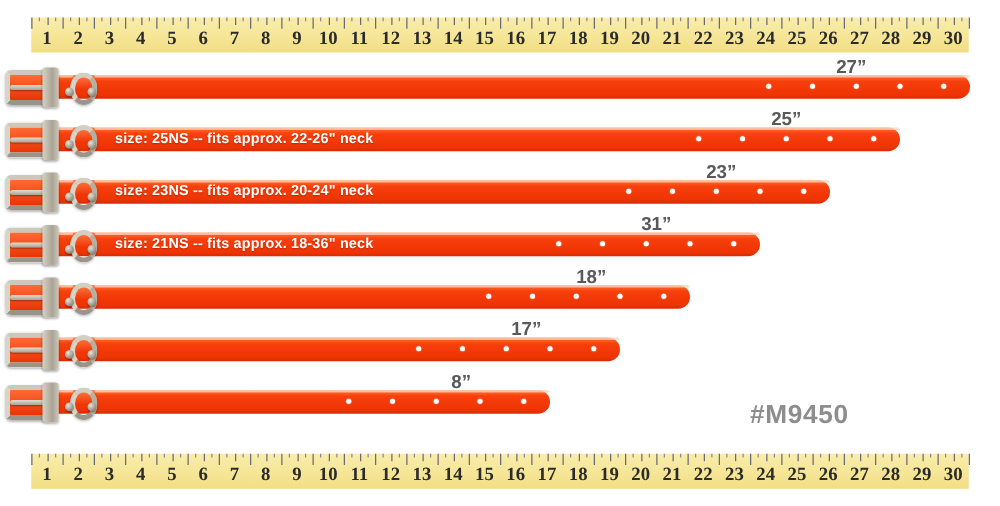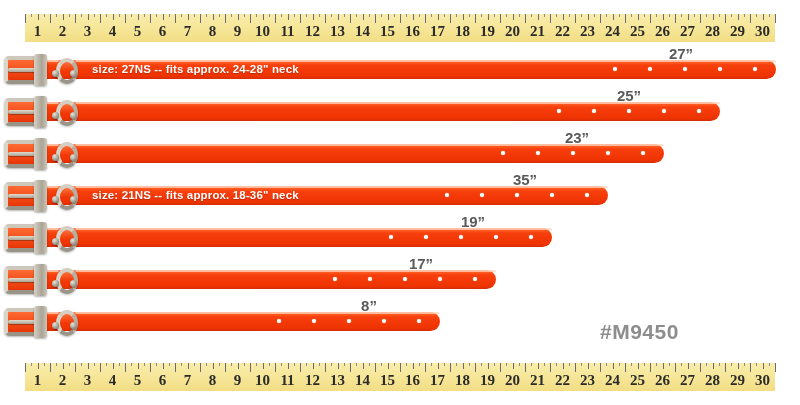--- a/index.html
+++ b/index.html
@@ -392,79 +392,80 @@
       <div class="hole" style="left: 753px;"></div>
       <div class="hardware">
         <div class="dring-inner"></div>
         <div class="buckle-frame"></div>
         <div class="buckle-prong"></div>
         <div class="keeper"></div>
         <div class="dring"></div>
         <div class="rivet rivet-1"></div>
         <div class="rivet rivet-2"></div>
       </div>
-      <div class="strap-label">size: 27NS -- fits approx. 24-28" neck</div>
     </div>
     <div class="collar-row" style="top: 90px; width: 654px;">
       <div class="size-caption" style="left: 629px;">25”</div>
       <div class="strap" style="width: 712px;"></div>
       <div class="hole" style="left: 557px;"></div>
       <div class="hole" style="left: 592px;"></div>
       <div class="hole" style="left: 627px;"></div>
       <div class="hole" style="left: 662px;"></div>
       <div class="hole" style="left: 697px;"></div>
       <div class="hardware">
         <div class="dring-inner"></div>
         <div class="buckle-frame"></div>
         <div class="buckle-prong"></div>
         <div class="keeper"></div>
         <div class="dring"></div>
         <div class="rivet rivet-1"></div>
         <div class="rivet rivet-2"></div>
       </div>
+      <div class="strap-label">size: 25NS -- fits approx. 22-26" neck</div>
     </div>
     <div class="collar-row" style="top: 132px; width: 800px;">
       <div class="size-caption" style="left: 577px;">23”</div>
       <div class="strap" style="width: 656px;"></div>
       <div class="hole" style="left: 501px;"></div>
       <div class="hole" style="left: 536px;"></div>
       <div class="hole" style="left: 571px;"></div>
       <div class="hole" style="left: 606px;"></div>
       <div class="hole" style="left: 641px;"></div>
       <div class="hardware">
         <div class="dring-inner"></div>
         <div class="buckle-frame"></div>
         <div class="buckle-prong"></div>
         <div class="keeper"></div>
         <div class="dring"></div>
         <div class="rivet rivet-1"></div>
         <div class="rivet rivet-2"></div>
       </div>
+      <div class="strap-label">size: 23NS -- fits approx. 20-24" neck</div>
     </div>
     <div class="collar-row" style="top: 174px; width: 800px;">
-      <div class="size-caption" style="left: 525px;">35”</div>
+      <div class="size-caption" style="left: 525px;">31”</div>
       <div class="strap" style="width: 600px;"></div>
       <div class="hole" style="left: 445px;"></div>
       <div class="hole" style="left: 480px;"></div>
       <div class="hole" style="left: 515px;"></div>
       <div class="hole" style="left: 550px;"></div>
       <div class="hole" style="left: 585px;"></div>
       <div class="hardware">
         <div class="dring-inner"></div>
         <div class="buckle-frame"></div>
         <div class="buckle-prong"></div>
         <div class="keeper"></div>
         <div class="dring"></div>
         <div class="rivet rivet-1"></div>
         <div class="rivet rivet-2"></div>
       </div>
       <div class="strap-label">size: 21NS -- fits approx. 18-36" neck</div>
     </div>
     <div class="collar-row" style="top: 216px; width: 800px;">
-      <div class="size-caption" style="left: 473px;">19”</div>
+      <div class="size-caption" style="left: 473px;">18”</div>
       <div class="strap" style="width: 544px;"></div>
       <div class="hole" style="left: 389px;"></div>
       <div class="hole" style="left: 424px;"></div>
       <div class="hole" style="left: 459px;"></div>
       <div class="hole" style="left: 494px;"></div>
       <div class="hole" style="left: 529px;"></div>
       <div class="hardware">
         <div class="dring-inner"></div>
         <div class="buckle-frame"></div>
         <div class="buckle-prong"></div>

